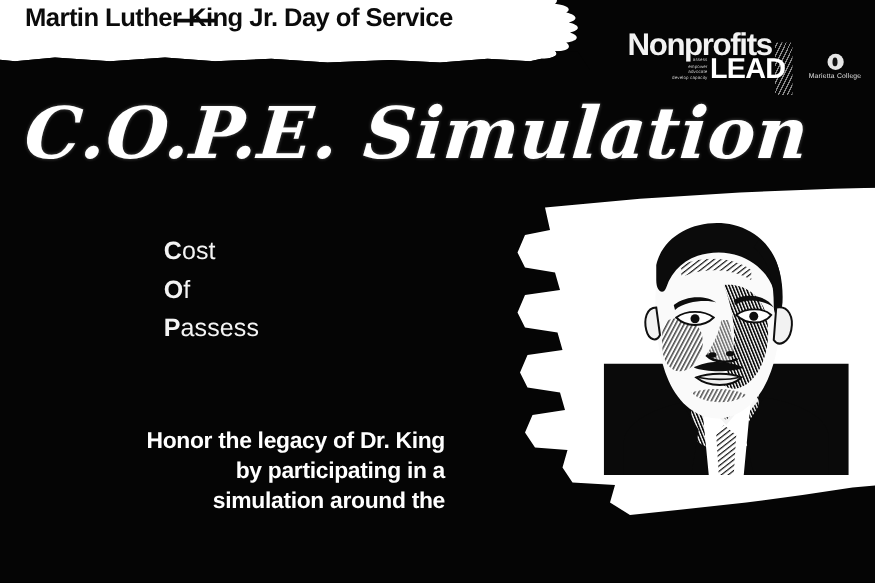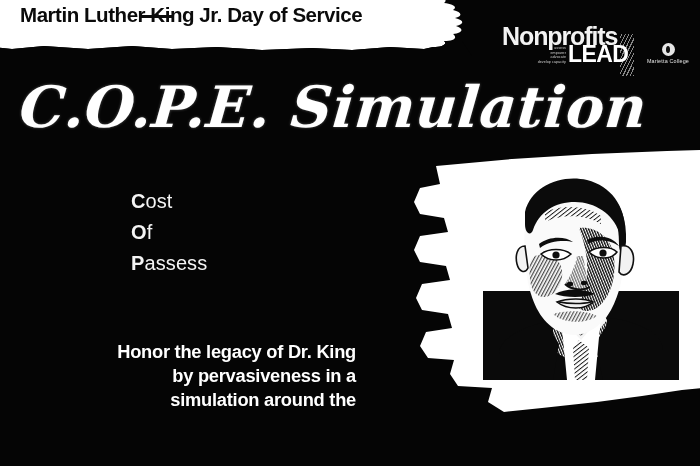--- a/index.html
+++ b/index.html
@@ -260,21 +260,21 @@
   <div class="script-title">C.O.P.E. Simulation</div>
 
   <div class="acronym">
     <div class="acro-row"><b>C</b><span>ost</span></div>
     <div class="acro-row"><b>O</b><span>f</span></div>
     <div class="acro-row"><b>P</b><span>assess</span></div>
   </div>
 
   <div class="blurb">
     <div>Honor the legacy of Dr. King</div>
-    <div>by pervasiveness in a</div>
+    <div>by participating in a</div>
     <div>simulation around the</div>
   </div>
 
   <div class="patch-wrap">
     <svg viewBox="0 0 312 290" preserveAspectRatio="none" style="position:absolute;inset:0;">
       <path fill="#ffffff" d="
         M44,16 L120,9 L200,4 L275,1 L312,0
         L312,238 L290,240 L250,246 L205,252
         L150,258 L112,262 L96,252 L100,238
         L66,236 L58,224 L62,210 L36,208

